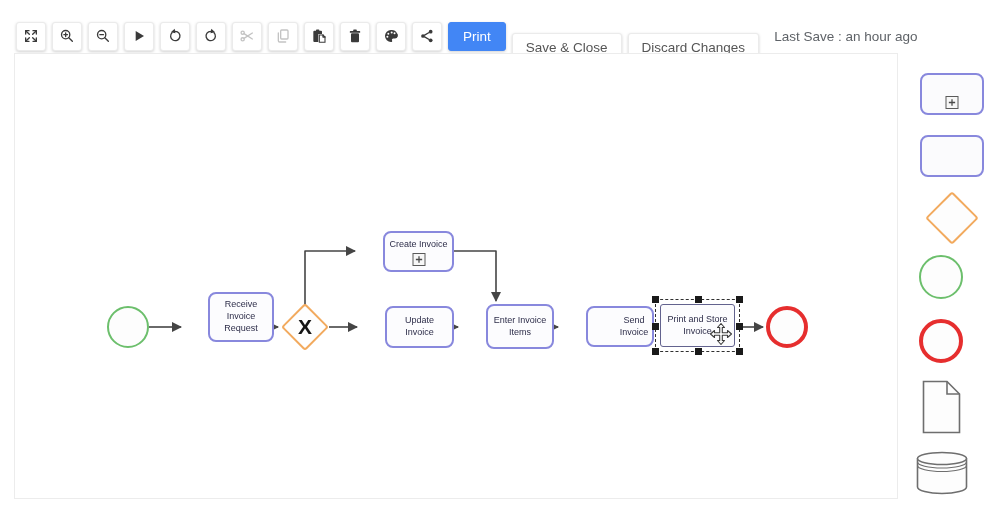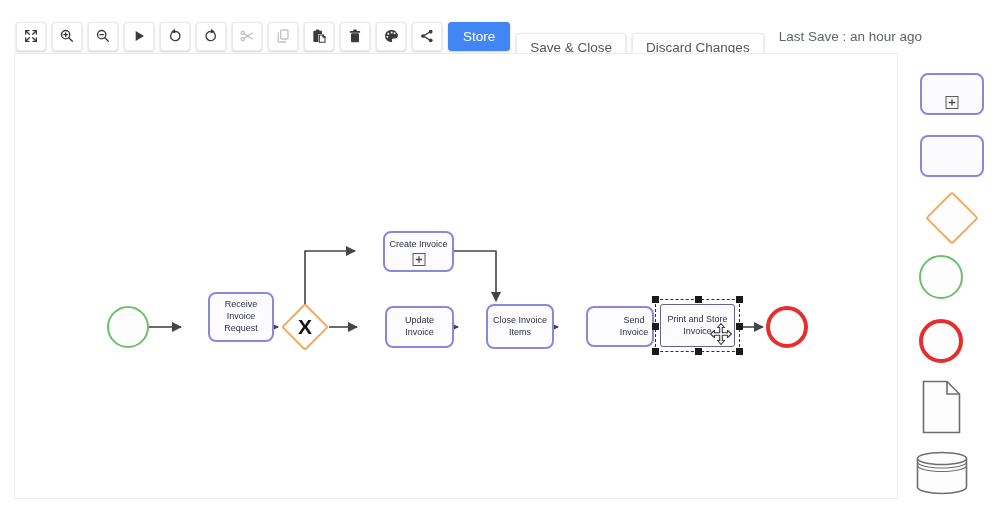--- a/index.html
+++ b/index.html
@@ -141,21 +141,21 @@
     </button>
     <button class="tb">
       <svg width="16" height="16" viewBox="0 0 24 24">
         <circle class="ic-fill" cx="17.5" cy="5.5" r="2.8"></circle>
         <circle class="ic-fill" cx="6" cy="12" r="2.8"></circle>
         <circle class="ic-fill" cx="17.5" cy="18.5" r="2.8"></circle>
         <path class="ic" d="M8.4 10.7 L15.2 6.8 M8.4 13.3 L15.2 17.3" stroke-width="1.8"></path>
       </svg>
     </button>
 
-    <button class="tb save">Store</button>
+    <button class="tb save">Print</button>
     <button class="tb txt">Save &amp; Close</button>
     <button class="tb txt">Discard Changes</button>
     <span class="last-save">Last Save : an hour ago</span>
   </div>
 
   <div class="canvas">
 
     <svg class="edges" width="882" height="444">
       <defs>
         <marker id="arrow" viewBox="0 0 10 10" refX="9" refY="5" markerWidth="6.5" markerHeight="6.5" orient="auto">
@@ -196,21 +196,21 @@
           </svg>
       </span>
     </div>
 
     <div class="node task" style="left:345px; top:252px; width:69px; height:42px;">
       <span class="nlabel">Update
 Invoice</span>
     </div>
 
     <div class="node task" style="left:446px; top:250px; width:68px; height:45px;">
-      <span class="nlabel">Close Invoice
+      <span class="nlabel">Enter Invoice
 Items</span>
     </div>
 
     <div class="node task" style="left:546px; top:252px; width:68px; height:41px;padding-left:28px;">
       <span class="nlabel">Send Invoice</span>
     </div>
 
     <div class="selection" style="left:640px; top:245px; width:85px; height:53px;">
       <div class="sel-task">
         <span class="nlabel">Print and Store

